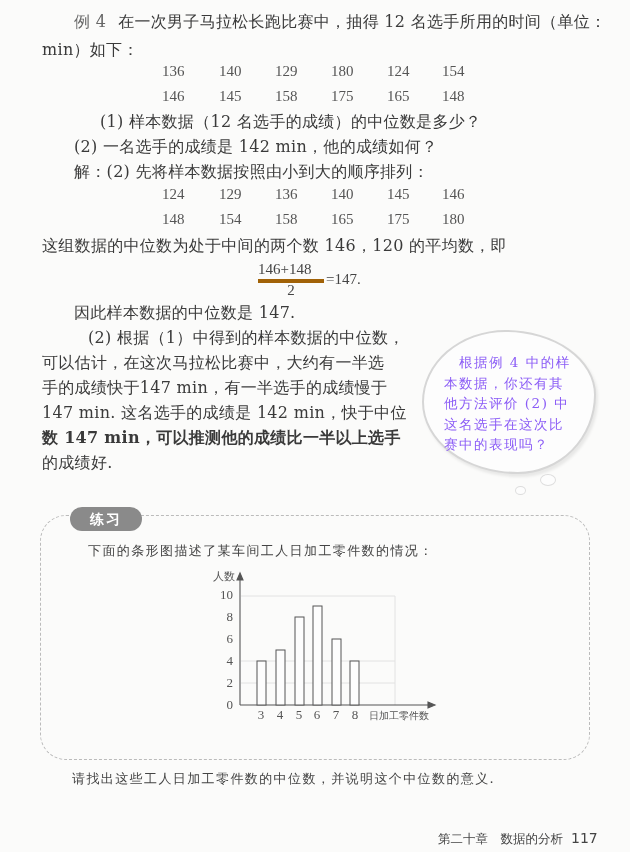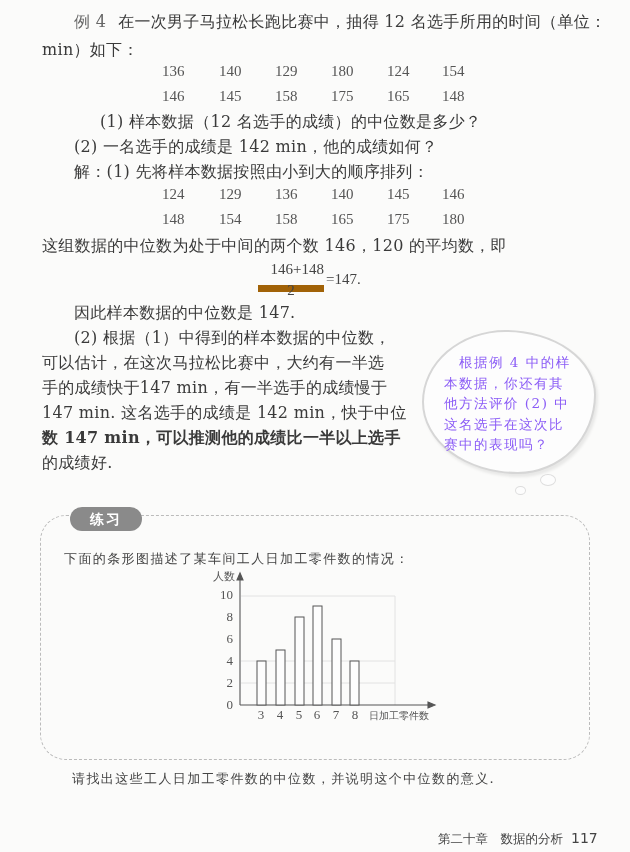--- a/index.html
+++ b/index.html
@@ -1,21 +1,21 @@
 <!DOCTYPE html>
 <html><head>
 <meta charset="utf-8">
 <style>
   html,body{margin:0;padding:0;}
   body{width:630px;height:852px;background:#fbfbfa;position:relative;overflow:hidden;
        font-family:"DejaVu Serif","Liberation Serif",serif;color:#3a3a3a;}
   .t{position:absolute;font-size:16px;line-height:20px;white-space:nowrap;letter-spacing:0.3px;}
   .num{position:absolute;font-family:"Liberation Serif",serif;font-size:15px;color:#555;}
   .frac{position:absolute;left:258px;top:261px;font-family:"Liberation Serif",serif;font-size:15px;color:#444;}
-  .frac .top{position:absolute;left:0;top:0;width:66px;text-align:right;border-bottom:7px solid #a16207;padding-bottom:7px;}
+  .frac .top{position:absolute;left:0;top:0;width:66px;text-align:left;border-bottom:4px solid #a16207;padding-bottom:1px;}
   .frac .bot{position:absolute;left:0;top:21px;width:66px;text-align:center;}
   .frac .res{position:absolute;left:68px;top:10px;white-space:nowrap;}
   .bubble{position:absolute;left:422px;top:330px;width:170px;height:140px;border:2px solid #d6d6d6;
           border-radius:48% 52% 45% 55% / 50% 45% 55% 50%;background:#fdfdfd;
           box-shadow:2px 3px 3px rgba(0,0,0,0.08);}
   .bubble-text{position:absolute;left:444px;top:352px;width:130px;font-size:13.5px;line-height:20.5px;color:#8b5cf6;letter-spacing:1.5px;white-space:normal;}
   .dot{position:absolute;border:1.5px solid #ddd;border-radius:50%;background:#fdfdfd;}
   .exbox{position:absolute;left:40px;top:515px;width:548px;height:243px;border:1.6px dashed #bbb;border-radius:26px;}
   .extab{position:absolute;left:70px;top:507px;width:72px;height:24px;border-radius:12px;background:#8a8a8a;
          color:#fff;font-family:"DejaVu Sans",sans-serif;font-size:14px;font-weight:bold;text-align:center;line-height:24px;letter-spacing:2px;}
@@ -42,21 +42,21 @@
   <div class="num" style="left:162px;top:88px;">146</div>
   <div class="num" style="left:219px;top:88px;">145</div>
   <div class="num" style="left:275px;top:88px;">158</div>
   <div class="num" style="left:331px;top:88px;">175</div>
   <div class="num" style="left:387px;top:88px;">165</div>
   <div class="num" style="left:442px;top:88px;">148</div>
 </div>
 
 <div class="t" style="left:56px;top:112px;margin-left:44px;">(1) 样本数据（12 名选手的成绩）的中位数是多少？</div>
 <div class="t" style="left:74px;top:137px;">(2) 一名选手的成绩是 142 min，他的成绩如何？</div>
-<div class="t" style="left:74px;top:162px;">解：(1) 先将样本数据按照由小到大的顺序排列：</div>
+<div class="t" style="left:74px;top:162px;">解：(2) 先将样本数据按照由小到大的顺序排列：</div>
 
 <div>
   <div class="num" style="left:162px;top:186px;">124</div>
   <div class="num" style="left:219px;top:186px;">129</div>
   <div class="num" style="left:275px;top:186px;">136</div>
   <div class="num" style="left:331px;top:186px;">140</div>
   <div class="num" style="left:387px;top:186px;">145</div>
   <div class="num" style="left:442px;top:186px;">146</div>
   <div class="num" style="left:162px;top:211px;">148</div>
   <div class="num" style="left:219px;top:211px;">154</div>
@@ -69,35 +69,35 @@
 <div class="t" style="left:42px;top:236px;">这组数据的中位数为处于中间的两个数 146，120 的平均数，即</div>
 
 <div class="frac">
   <div class="top">146+148</div>
   <div class="bot">2</div>
   <div class="res">=147.</div>
 </div>
 
 <div class="t" style="left:74px;top:303px;">因此样本数据的中位数是 147.</div>
 
-<div class="t" style="left:74px;top:328px;">(2) 根据（1）中得到的样本数据的中位数，</div>
+<div class="t" style="left:88px;top:328px;">(2) 根据（1）中得到的样本数据的中位数，</div>
 <div class="t" style="left:42px;top:353px;">可以估计，在这次马拉松比赛中，大约有一半选</div>
 <div class="t" style="left:42px;top:378px;text-align:center;">手的成绩快于147 min，有一半选手的成绩慢于</div>
 <div class="t" style="left:42px;top:403px;">147 min. 这名选手的成绩是 142 min，快于中位</div>
 <div class="t" style="left:42px;top:428px;font-weight:bold;">数 147 min，可以推测他的成绩比一半以上选手</div>
 <div class="t" style="left:42px;top:453px;">的成绩好.</div>
 
 <div class="bubble"></div>
 <div class="dot" style="left:540px;top:474px;width:14px;height:10px;"></div>
 <div class="dot" style="left:515px;top:486px;width:9px;height:7px;"></div>
 <div class="bubble-text">　根据例 4 中的样本数据，你还有其他方法评价 (2) 中这名选手在这次比赛中的表现吗？</div>
 
 <div class="exbox"></div>
 <div class="extab">练习</div>
-<div class="ex-t" style="left:64px;top:542px;margin-top:8px;">下面的条形图描述了某车间工人日加工零件数的情况：</div>
+<div class="ex-t" style="left:88px;top:542px;">下面的条形图描述了某车间工人日加工零件数的情况：</div>
 
 <svg style="position:absolute;left:195px;top:566px;" width="250" height="160" viewBox="0 0 250 160">
   <g stroke="#e2e2e2" stroke-width="1">
     <line x1="46" y1="95" x2="200" y2="95"></line>
     <line x1="46" y1="117" x2="200" y2="117"></line>
     <line x1="200" y1="30" x2="200" y2="139"></line>
     <line x1="46" y1="30" x2="200" y2="30"></line>
   </g>
   <g stroke="#555" stroke-width="1.1" fill="#555">
     <line x1="45" y1="139" x2="235" y2="139"></line>

